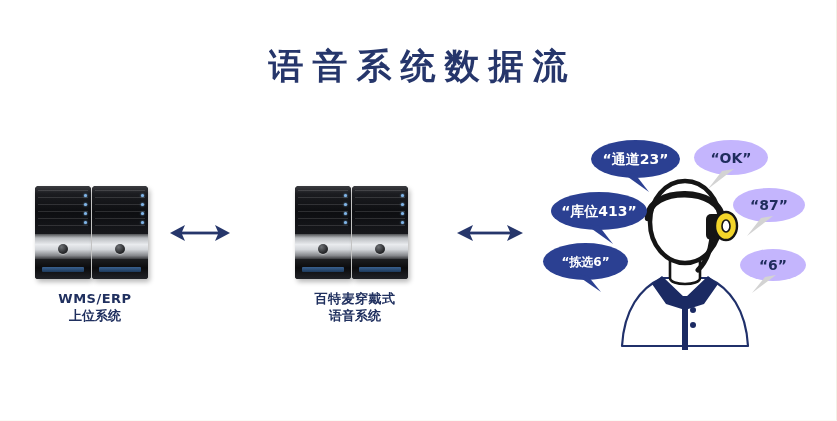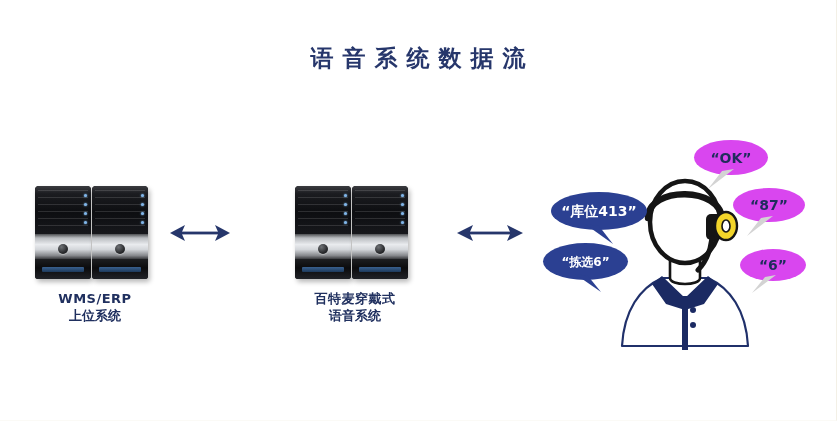--- a/index.html
+++ b/index.html
@@ -18,21 +18,21 @@
     border-right:1px solid #f3f0e6;
     border-bottom:1px solid #fbfaf6;
     overflow:hidden;
   }
 
   
   #title{
     position:absolute;
     left:0;right:0;top:43px;
     text-align:center;
-    font-size:23px;
+    font-size:35px;
     font-weight:bold;
     color:#26366b;
     letter-spacing:9px;
     text-indent:9px;
     font-family:"DejaVu Sans","Liberation Sans",sans-serif;
     white-space:nowrap;
   }
 
   
   .node{position:absolute;}
@@ -100,21 +100,21 @@
     display:flex;align-items:center;justify-content:center;
     font-weight:bold;
     font-family:"DejaVu Sans","Liberation Sans",sans-serif;
     white-space:nowrap;
     border-radius:50%/50%;
     z-index:4;
   }
   .bubble .txt{position:relative;z-index:2;line-height:1;}
   .bubble .tail{position:absolute;z-index:1;}
   .bubble.blue{background:#2b4092;color:#ffffff;}
-  .bubble.gray{background:#d946ef;color:#1f2c5c;}
+  .bubble.gray{background:#c4b5fd;color:#1f2c5c;}
 </style>
 </head>
 <body>
 
 <div id="stage">
 
   <div id="title">语音系统数据流</div>
 
   <div class="node" style="left:35px;top:186px;">
     <div class="servers">
@@ -218,20 +218,28 @@
 
       <rect x="106" y="44" width="16" height="26" rx="5" fill="#151515"></rect>
 
       <ellipse cx="126" cy="56" rx="11" ry="14" fill="#f2d52a" stroke="#151515" stroke-width="2.4"></ellipse>
       <ellipse cx="126" cy="56" rx="4" ry="6" fill="#ffffff" stroke="#151515" stroke-width="1.6"></ellipse>
 
       <path d="M112 68 C110 84 104 94 98 100" fill="none" stroke="#151515" stroke-width="5" stroke-linecap="round"></path>
     </svg>
   </div>
 
+  <div class="bubble blue" id="b-aisle" style="left:591px;top:140px;width:89px;height:38px;font-size:14px;">
+    <span class="tail" style="left:28px;top:30px;">
+      <svg width="34" height="24" viewBox="0 0 34 24">
+          <path d="M2 2 L30 22 L16 4 Z" fill="#2b4092"></path>
+        </svg>
+    </span>
+    <span class="txt">“通道23”</span>
+  </div>
 
   <div class="bubble blue" id="b-loc" style="left:551px;top:192px;width:96px;height:38px;font-size:14px;">
     <span class="tail" style="left:32px;top:30px;">
       <svg width="34" height="24" viewBox="0 0 34 24">
           <path d="M2 2 L30 22 L16 4 Z" fill="#2b4092"></path>
         </svg>
     </span>
     <span class="txt">“库位413”</span>
   </div>
 

